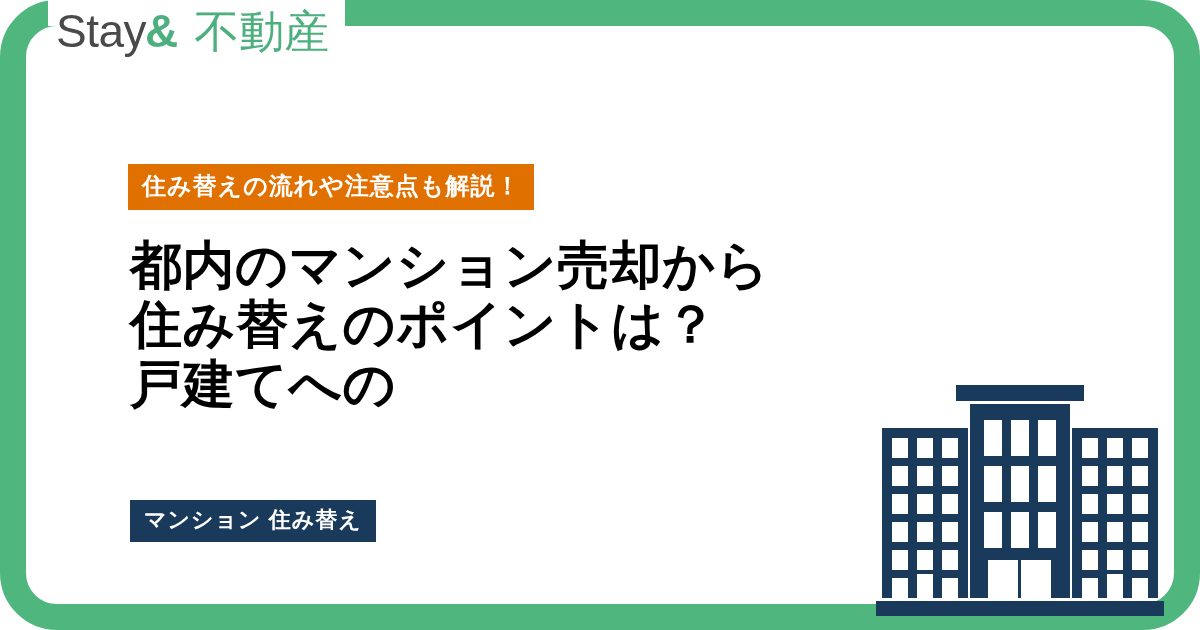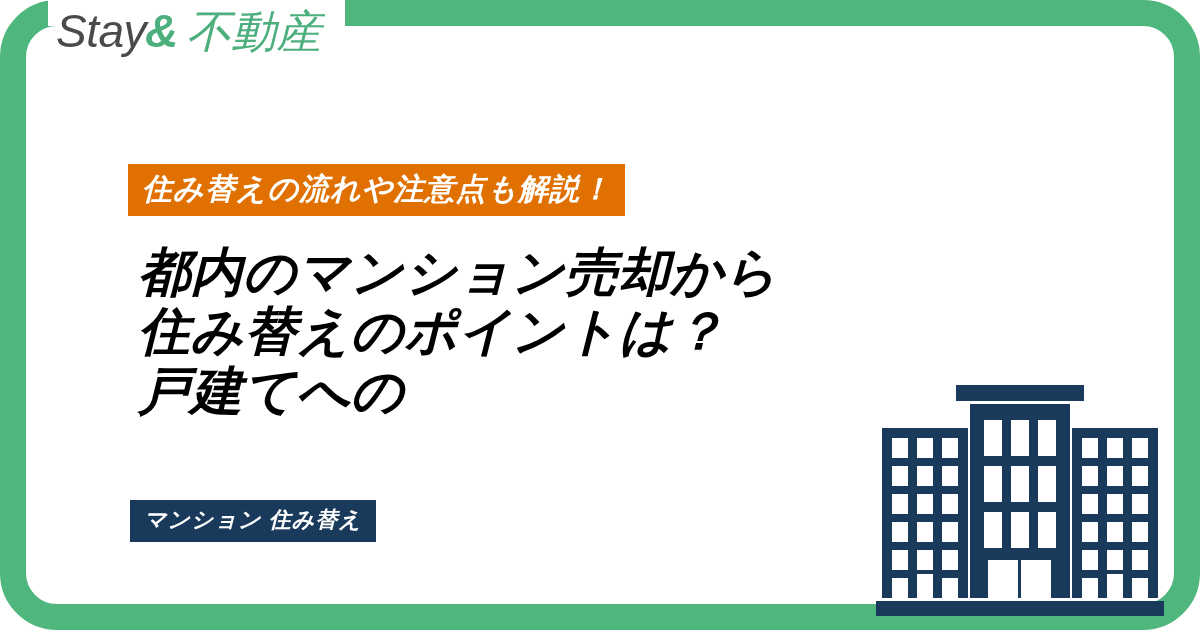--- a/index.html
+++ b/index.html
@@ -13,21 +13,20 @@
     font-family: "Liberation Sans", "DejaVu Sans", sans-serif;
     overflow: hidden;
   }
 
   .canvas {
     position: relative;
     width: 1200px;
     height: 630px;
     background: #ffffff;
     overflow: hidden;
-    font-style: italic;
   }
 
   
   .frame-shape {
     position: absolute;
     inset: 0;
     pointer-events: none;
   }
 
   
@@ -53,46 +52,45 @@
     color: #4caf7d;
     line-height: 1;
     margin-left: -1px;
   }
   .logo-jp {
     font-size: 45px;
     font-weight: 400;
     color: #4caf7d;
     line-height: 1;
     letter-spacing: 0px;
-    margin-left: 8px;
+    margin-left: 16px;
   }
 
   
   .badge {
     position: absolute;
     left: 128px;
     top: 164px;
     background: #e07000;
     color: #ffffff;
-    font-size: 30px;
+    font-size: 24px;
     font-weight: 700;
     line-height: 1;
     padding: 10px 14px 12px 14px;
     letter-spacing: 1px;
     white-space: nowrap;
     z-index: 4;
   }
 
   
   .headline {
     position: absolute;
     left: 130px;
-    top: 243px;
+    top: 236px;
     z-index: 4;
-    margin-left: 8px;
   }
   .headline-line {
     font-size: 52px;
     font-weight: 700;
     color: #000000;
     line-height: 1.14;
     letter-spacing: 0.5px;
     white-space: nowrap;
   }
 

